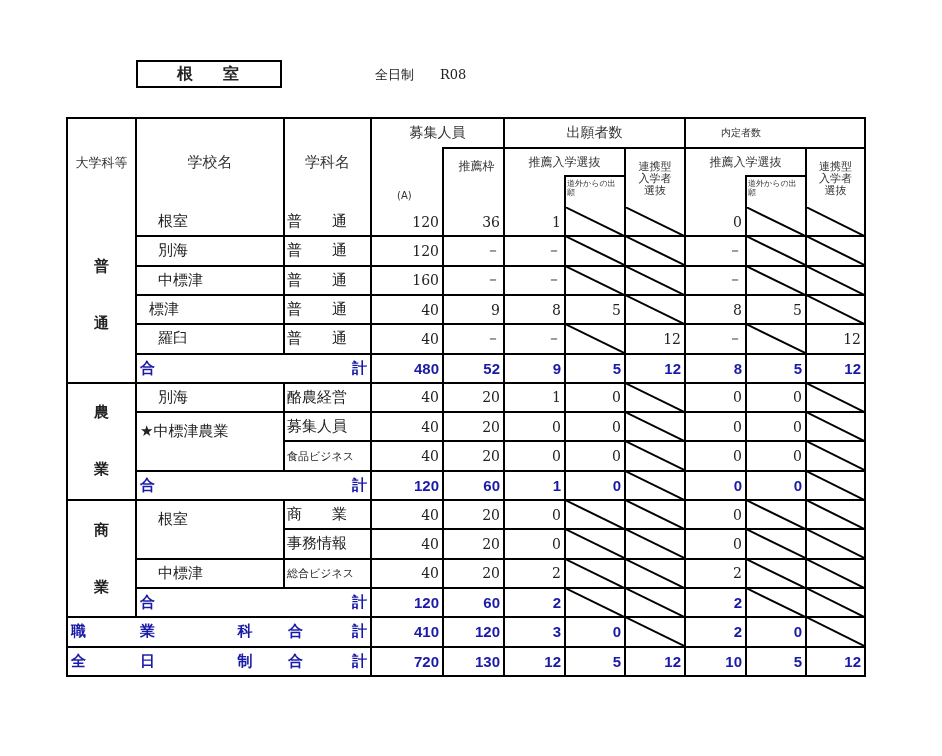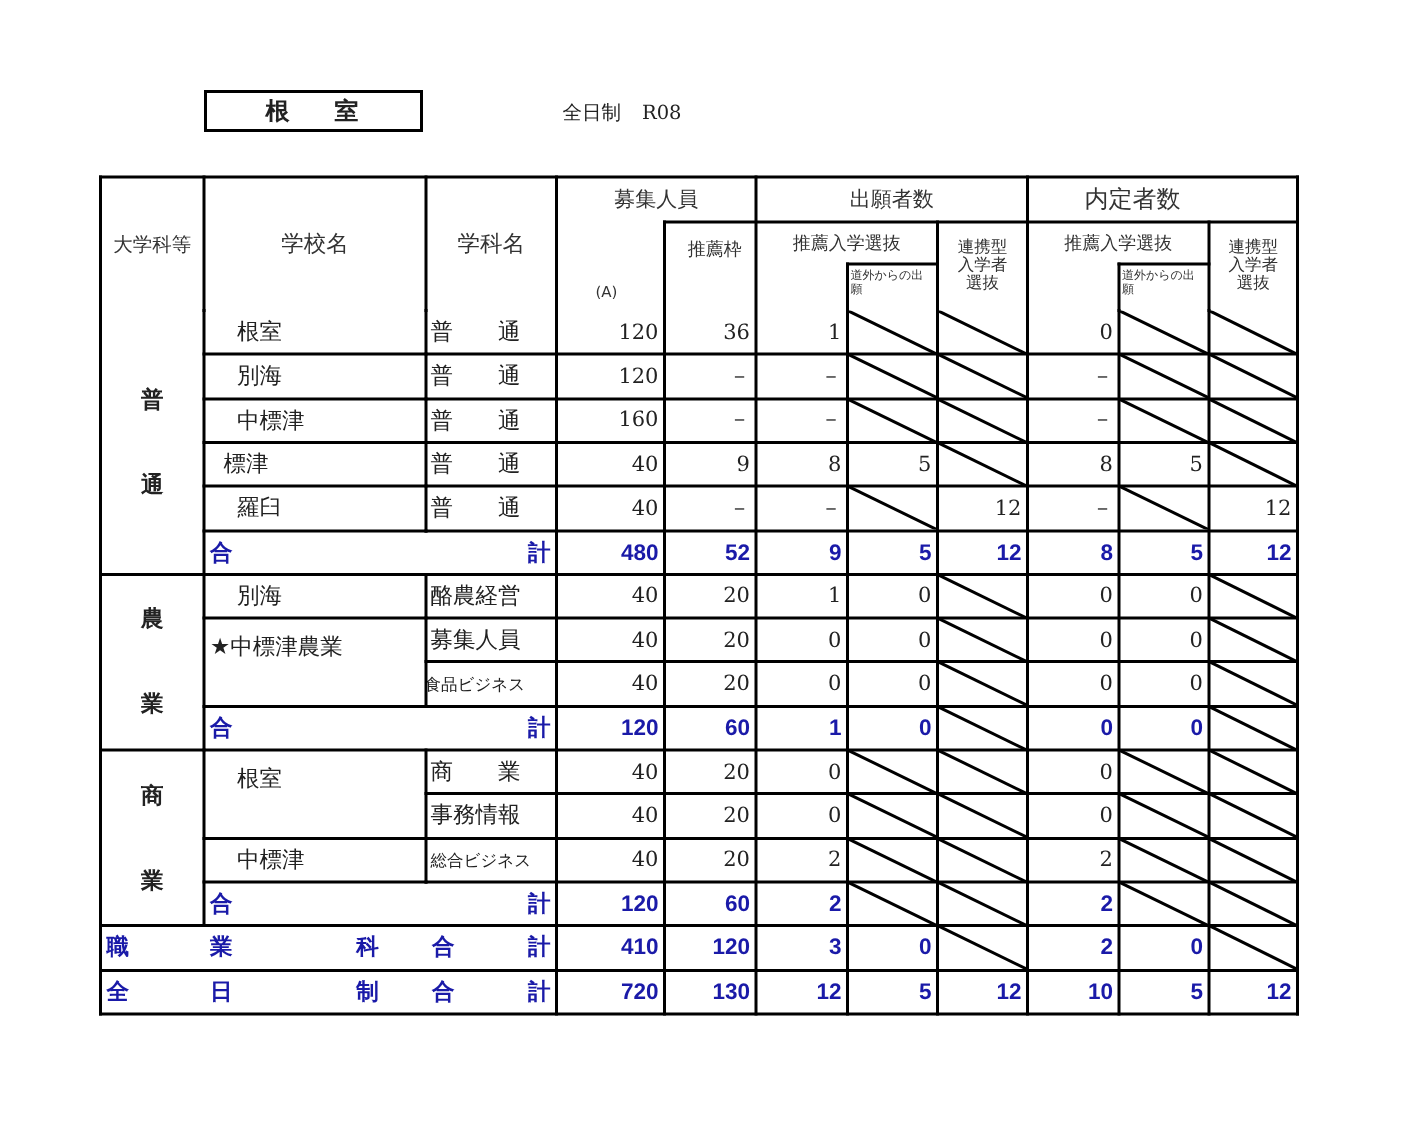--- a/index.html
+++ b/index.html
@@ -4,35 +4,35 @@
 <style>
   html, body { margin:0; padding:0; background:#ffffff; }
   body { width:942px; height:756px; position:relative; overflow:hidden;
          font-family:"DejaVu Serif","Liberation Serif",serif; color:#222; }
   .title-box { position:absolute; left:136px; top:60px; width:146px; height:28px;
                border:2px solid #000; box-sizing:border-box; display:flex; align-items:center;
                justify-content:center; font-family:"DejaVu Sans","Liberation Sans",sans-serif;
                font-weight:bold; font-size:16px; letter-spacing:2px; }
   .title-box span { margin:0 14px; }
   .subtitle { position:absolute; left:375px; top:66px; font-size:13px; }
-  .subtitle .r { margin-left:14px; }
+  .subtitle .r { margin-left:26px; }
   #grid { position:absolute; left:0; top:0; width:942px; height:756px; }
   .c { position:absolute; box-sizing:border-box; display:flex; align-items:center;
        font-size:14px; white-space:nowrap; overflow:hidden; }
   .hl { position:absolute; background:#000; }
   .num { justify-content:flex-end; padding-right:4px; }
   .ctr { justify-content:center; }
   .lft { justify-content:flex-start; padding-left:8px; }
   .sans { font-family:"DejaVu Sans","Liberation Sans",sans-serif; }
   .blue { color:#1a1aa8; font-family:"Liberation Sans","DejaVu Sans",sans-serif;
           font-weight:bold; font-size:15px; }
   .hdr { font-family:"DejaVu Sans","Liberation Sans",sans-serif; font-size:13px; color:#333; }
   .tiny { font-size:8px; line-height:9px; font-family:"DejaVu Sans","Liberation Sans",sans-serif;
           align-items:flex-start; padding:3px 2px; color:#333; }
-  .small { font-size:11px; line-height:12px; font-family:Liberation Mono, monospace;
+  .small { font-size:11px; line-height:12px; font-family:Liberation Serif, serif;
            text-align:center; justify-content:center; color:#333; }
   .cat { font-family:"DejaVu Sans","Liberation Sans",sans-serif; font-weight:bold; font-size:15px;
          justify-content:center; }
   svg.diag { position:absolute; pointer-events:none; }
 </style>
 </head>
 <body>
 
 <div class="title-box">
   <span>根</span>
@@ -46,21 +46,21 @@
     <div class="c hdr ctr" style="left: 136px; top: 118px; width: 148px; height: 89px; font-size: 15px;">学校名</div>
     <div class="c hdr ctr" style="left: 67px; top: 118px; width: 69px; height: 89px;">大学科等</div>
     <div class="c hdr ctr" style="left: 284px; top: 118px; width: 87px; height: 89px; font-size: 15px;">学科名</div>
     <div class="c hdr ctr" style="left: 371px; top: 118px; width: 133px; height: 30px; font-size: 14px;">募集人員</div>
     <div class="c hdr" style="left: 371px; top: 148px; width: 72px; height: 59px; align-items: flex-end; padding-left: 26px; padding-bottom: 6px; font-size: 10px;">(A)</div>
     <div class="c hdr" style="left: 443px; top: 148px; width: 67px; height: 59px; justify-content: center; align-items: flex-start; padding-top: 10px; font-size: 12px;">推薦枠</div>
     <div class="c hdr ctr" style="left: 504px; top: 118px; width: 181px; height: 30px; font-size: 14px;">出願者数</div>
     <div class="c hdr ctr" style="left: 504px; top: 148px; width: 121px; height: 28px; font-size: 12px;">推薦入学選抜</div>
     <div class="c tiny" style="left: 565px; top: 176px; width: 60px; height: 31px; white-space: normal;">道外からの出願</div>
     <div class="c small" style="left: 625px; top: 148px; width: 60px; height: 59px; white-space: normal; padding: 4px 10px;">連携型入学者選抜</div>
-    <div class="c hdr ctr" style="left: 665px; top: 118px; width: 180px; height: 30px; font-size: 16px;">内定者数</div>
+    <div class="c hdr ctr" style="left: 651px; top: 118px; width: 180px; height: 30px; font-size: 10px;">内定者数</div>
     <div class="c hdr ctr" style="left: 685px; top: 148px; width: 121px; height: 28px; font-size: 12px;">推薦入学選抜</div>
     <div class="c tiny" style="left: 746px; top: 176px; width: 60px; height: 31px; white-space: normal;">道外からの出願</div>
     <div class="c small" style="left: 806px; top: 148px; width: 59px; height: 59px; white-space: normal; padding: 4px 10px;">連携型入学者選抜</div>
     <div class="c lft" style="left: 284px; top: 207px; width: 87px; height: 29.3px; padding-left: 3px; letter-spacing: 0px; font-size: 15px; justify-content: space-between; padding-right: 16px;">普　　通</div>
     <div class="c num" style="left: 371px; top: 207px; width: 72px; height: 29.3px;">120</div>
     <div class="c num" style="left: 443px; top: 207px; width: 61px; height: 29.3px;">36</div>
     <div class="c num" style="left: 504px; top: 207px; width: 61px; height: 29.3px;">1</div>
     <svg class="diag" width="60" height="29.30000000000001" style="left: 565px; top: 207px;">
       <line x1="0" y1="0" x2="60" y2="29.30000000000001" stroke="#000" stroke-width="2"></line>
     </svg>
@@ -172,21 +172,21 @@
     <div class="c num" style="left: 504px; top: 412.1px; width: 61px; height: 29.3px;">0</div>
     <div class="c num" style="left: 565px; top: 412.1px; width: 60px; height: 29.3px;">0</div>
     <svg class="diag" width="60" height="29.30000000000001" style="left: 625px; top: 412.1px;">
       <line x1="0" y1="0" x2="60" y2="29.30000000000001" stroke="#000" stroke-width="2"></line>
     </svg>
     <div class="c num" style="left: 685px; top: 412.1px; width: 61px; height: 29.3px;">0</div>
     <div class="c num" style="left: 746px; top: 412.1px; width: 60px; height: 29.3px;">0</div>
     <svg class="diag" width="59" height="29.30000000000001" style="left: 806px; top: 412.1px;">
       <line x1="0" y1="0" x2="59" y2="29.30000000000001" stroke="#000" stroke-width="2"></line>
     </svg>
-    <div class="c lft sans" style="left: 268px; top: 441.4px; width: 87px; height: 29.3px; padding-left: 15px; font-size: 11px;">食品ビジネス</div>
+    <div class="c lft sans" style="left: 284px; top: 441.4px; width: 87px; height: 29.3px; padding-left: 3px; font-size: 11px;">食品ビジネス</div>
     <div class="c num" style="left: 371px; top: 441.4px; width: 72px; height: 29.3px;">40</div>
     <div class="c num" style="left: 443px; top: 441.4px; width: 61px; height: 29.3px;">20</div>
     <div class="c num" style="left: 504px; top: 441.4px; width: 61px; height: 29.3px;">0</div>
     <div class="c num" style="left: 565px; top: 441.4px; width: 60px; height: 29.3px;">0</div>
     <svg class="diag" width="60" height="29.30000000000001" style="left: 625px; top: 441.4px;">
       <line x1="0" y1="0" x2="60" y2="29.30000000000001" stroke="#000" stroke-width="2"></line>
     </svg>
     <div class="c num" style="left: 685px; top: 441.4px; width: 61px; height: 29.3px;">0</div>
     <div class="c num" style="left: 746px; top: 441.4px; width: 60px; height: 29.3px;">0</div>
     <svg class="diag" width="59" height="29.30000000000001" style="left: 806px; top: 441.4px;">

